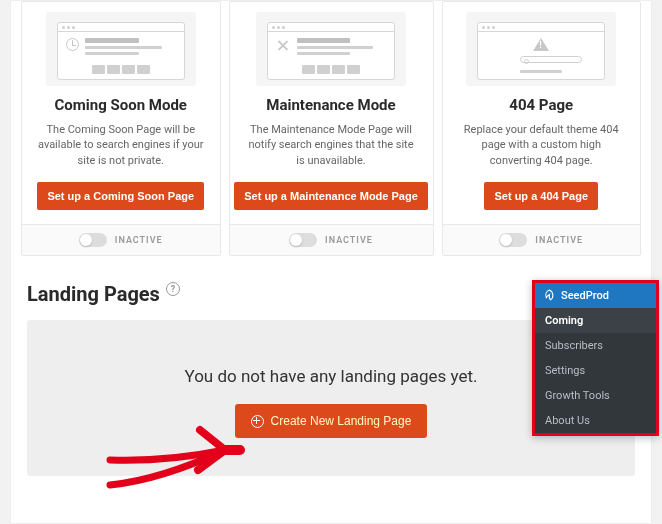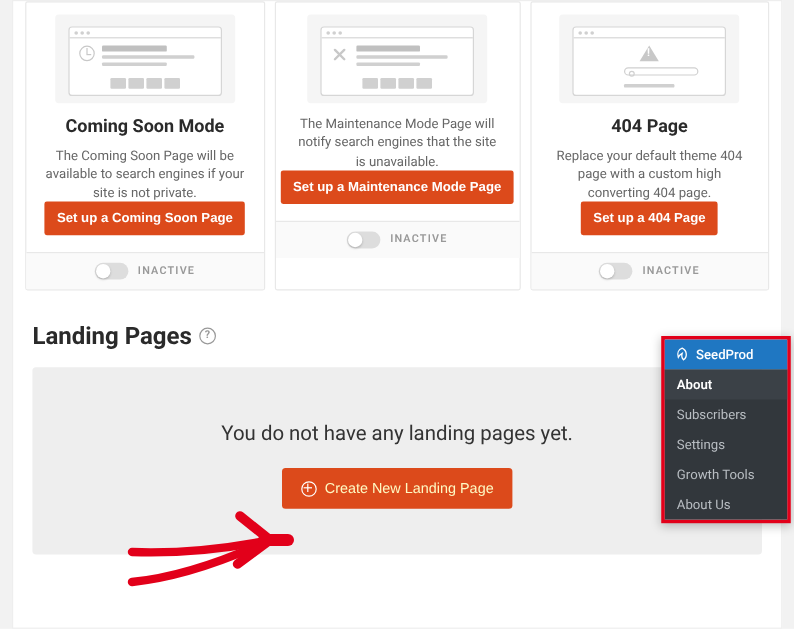--- a/index.html
+++ b/index.html
@@ -133,21 +133,21 @@
     font-weight: 700;
     color: #2a2a2a;
     margin-bottom: 8px;
     text-align: center;
   }
   .card-desc {
     font-size: 11px;
     color: #666;
     text-align: center;
     line-height: 1.4;
-    margin-bottom: 0;
+    margin-bottom: 14px;
     padding: 0 4px;
     min-height: 46px;
   }
   .btn {
     background: #dc4a1b;
     color: #fff;
     border: none;
     padding: 8px 10px;
     font-size: 11px;
     font-weight: 600;
@@ -183,21 +183,21 @@
   }
   .toggle-label {
     font-size: 9px;
     letter-spacing: 1px;
     color: #999;
     font-weight: 600;
   }
   .section-header {
     padding: 26px 16px 14px 16px;
     display: flex;
-    align-items: center;
+    align-items: flex-start;
     gap: 6px;
   }
   .section-title {
     font-size: 20px;
     font-weight: 700;
     color: #2a2a2a;
   }
   .help-icon {
     width: 14px; height: 14px;
     border: 1.5px solid #999;
@@ -255,21 +255,21 @@
     position: absolute;
     left: 100px;
     top: 400px;
     pointer-events: none;
   }
   
   .flyout {
     position: absolute;
     right: 3px;
     top: 280px;
-    width: 108px;
+    width: 127px;
     border: 3px solid #e2001a;
     font-size: 11px;
     color: #ccc;
     z-index: 10;
     box-shadow: 0 2px 8px rgba(0,0,0,.25);
   }
   .flyout-header {
     background: #1f77c2;
     color: #fff;
     padding: 6px 8px;
@@ -362,20 +362,21 @@
               </div>
             </div>
             <div class="mini-boxes">
               <span class="mini-box"></span>
                 <span class="mini-box"></span>
                 <span class="mini-box"></span>
                 <span class="mini-box"></span>
             </div>
           </div>
         </div>
+        <div class="card-title">Maintenance Mode</div>
         <div class="card-desc">The Maintenance Mode Page will notify search engines that the site is unavailable.</div>
         <button class="btn">Set up a Maintenance Mode Page</button>
       </div>
       <div class="card-footer">
         <span class="toggle"></span>
         <span class="toggle-label">INACTIVE</span>
       </div>
     </div>
 
     <div class="card">
@@ -426,19 +427,19 @@
 </svg>
 
 <div class="flyout">
   <div class="flyout-header">
     <svg class="seedprod-logo" viewBox="0 0 24 24">
       <path d="M12 2 C6 4 4 10 6 16 C8 12 12 10 12 10 C12 10 10 16 14 20 C20 16 20 6 12 2 Z" fill="none" stroke="#fff" stroke-width="2"></path>
     </svg>
     <span>SeedProd</span>
   </div>
   <div class="flyout-body">
-    <div class="flyout-item active">About</div>
+    <div class="flyout-item active">Coming</div>
     <div class="flyout-item">Subscribers</div>
     <div class="flyout-item">Settings</div>
     <div class="flyout-item">Growth Tools</div>
     <div class="flyout-item">About Us</div>
   </div>
 </div>
 
 </body></html>

